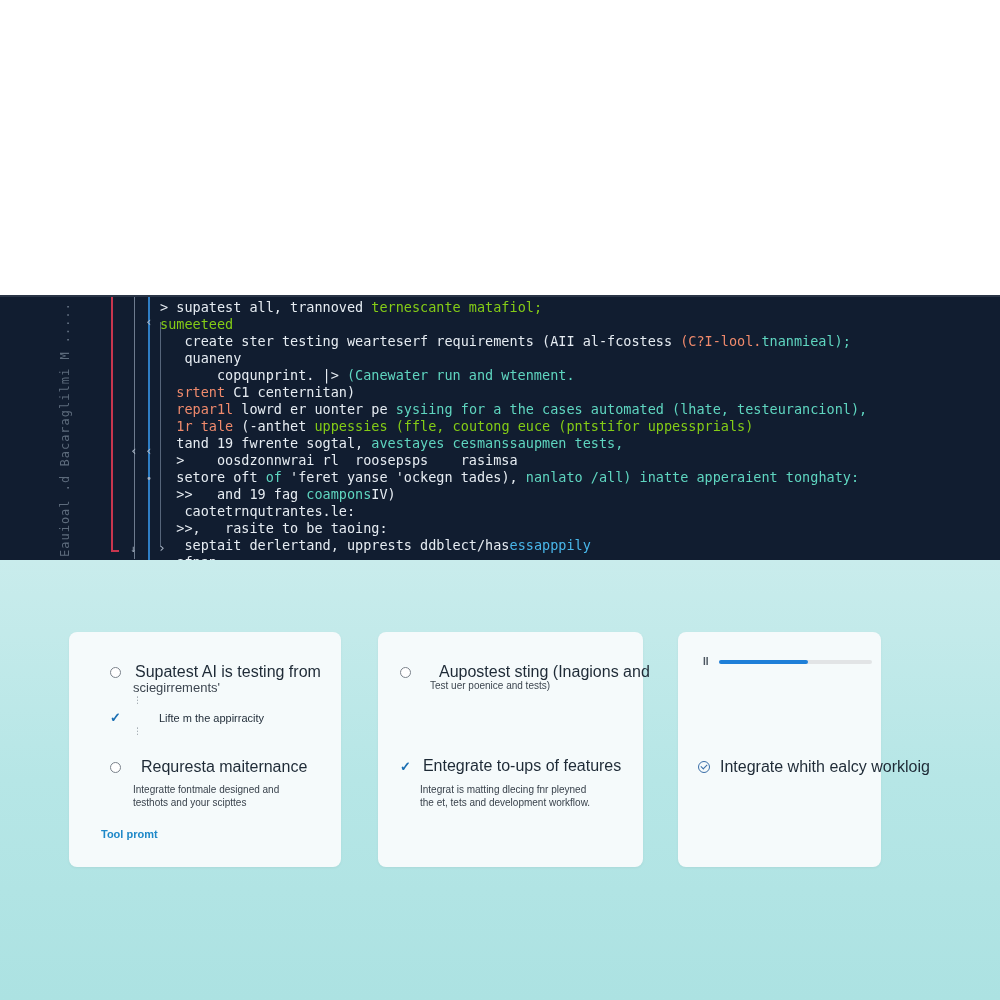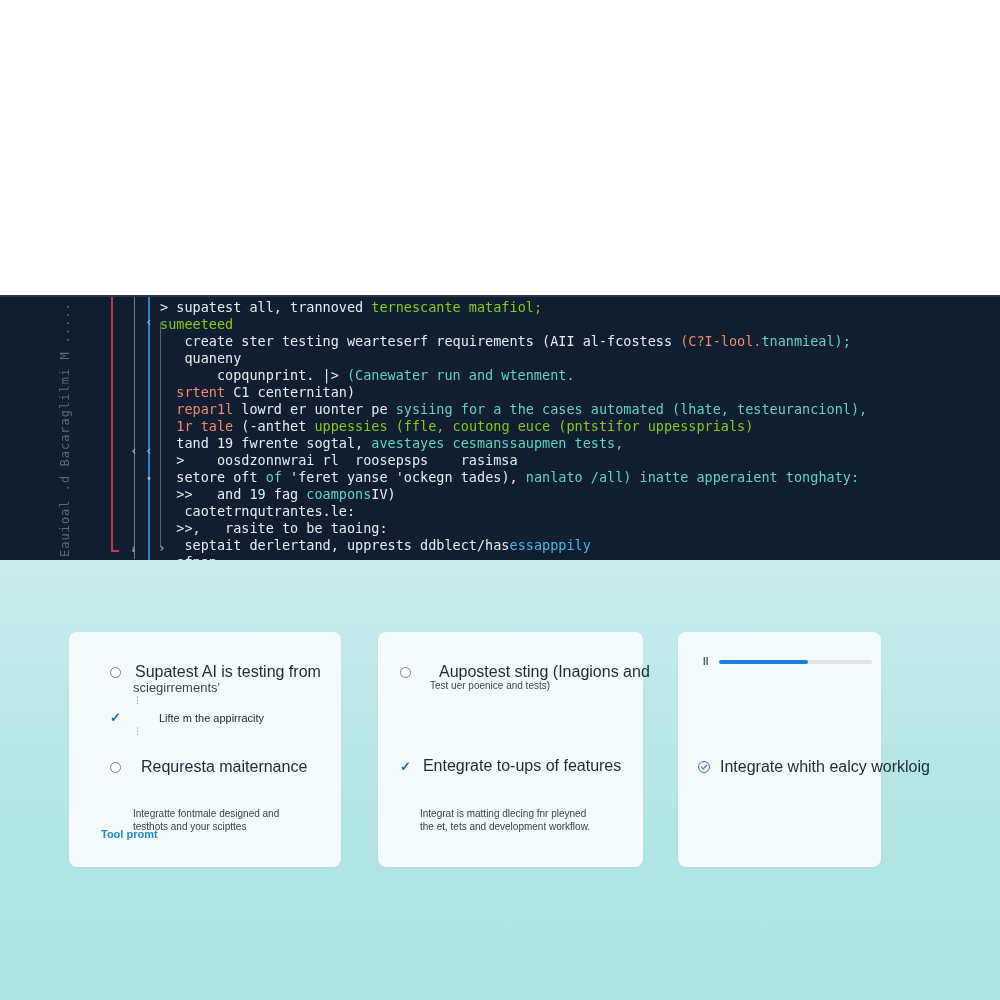--- a/index.html
+++ b/index.html
@@ -90,21 +90,21 @@
       width: 3px; height: 5px; border: solid #3a6ea8;
       border-width: 0 1.5px 1.5px 0; transform: rotate(45deg);
     }
     .item-title {
       font-size: 16px; font-weight: normal; color: #1e2a36; white-space: nowrap;
     }
     .item-sub {
       position: absolute; font-size: 13px; color: #3d4650; white-space: nowrap;
     }
     .item-desc {
-      position: absolute; font-size: 10px; color: #39424c; line-height: 13px; white-space: nowrap; margin-top: 24px;
+      position: absolute; font-size: 10px; color: #39424c; line-height: 13px; white-space: nowrap;
     }
     .dots { position: absolute; font-size: 9px; color: #8a929a; line-height: 9px; }
     .tool-link {
       position: absolute; left: 32px; top: 196px;
       font-size: 11px; font-weight: bold; color: #1e88c8; cursor: pointer;
     }
     .progress-label {
       position: absolute; left: 25px; top: 24px;
       font-size: 10px; color: #4b5560; font-weight: bold;
     }

